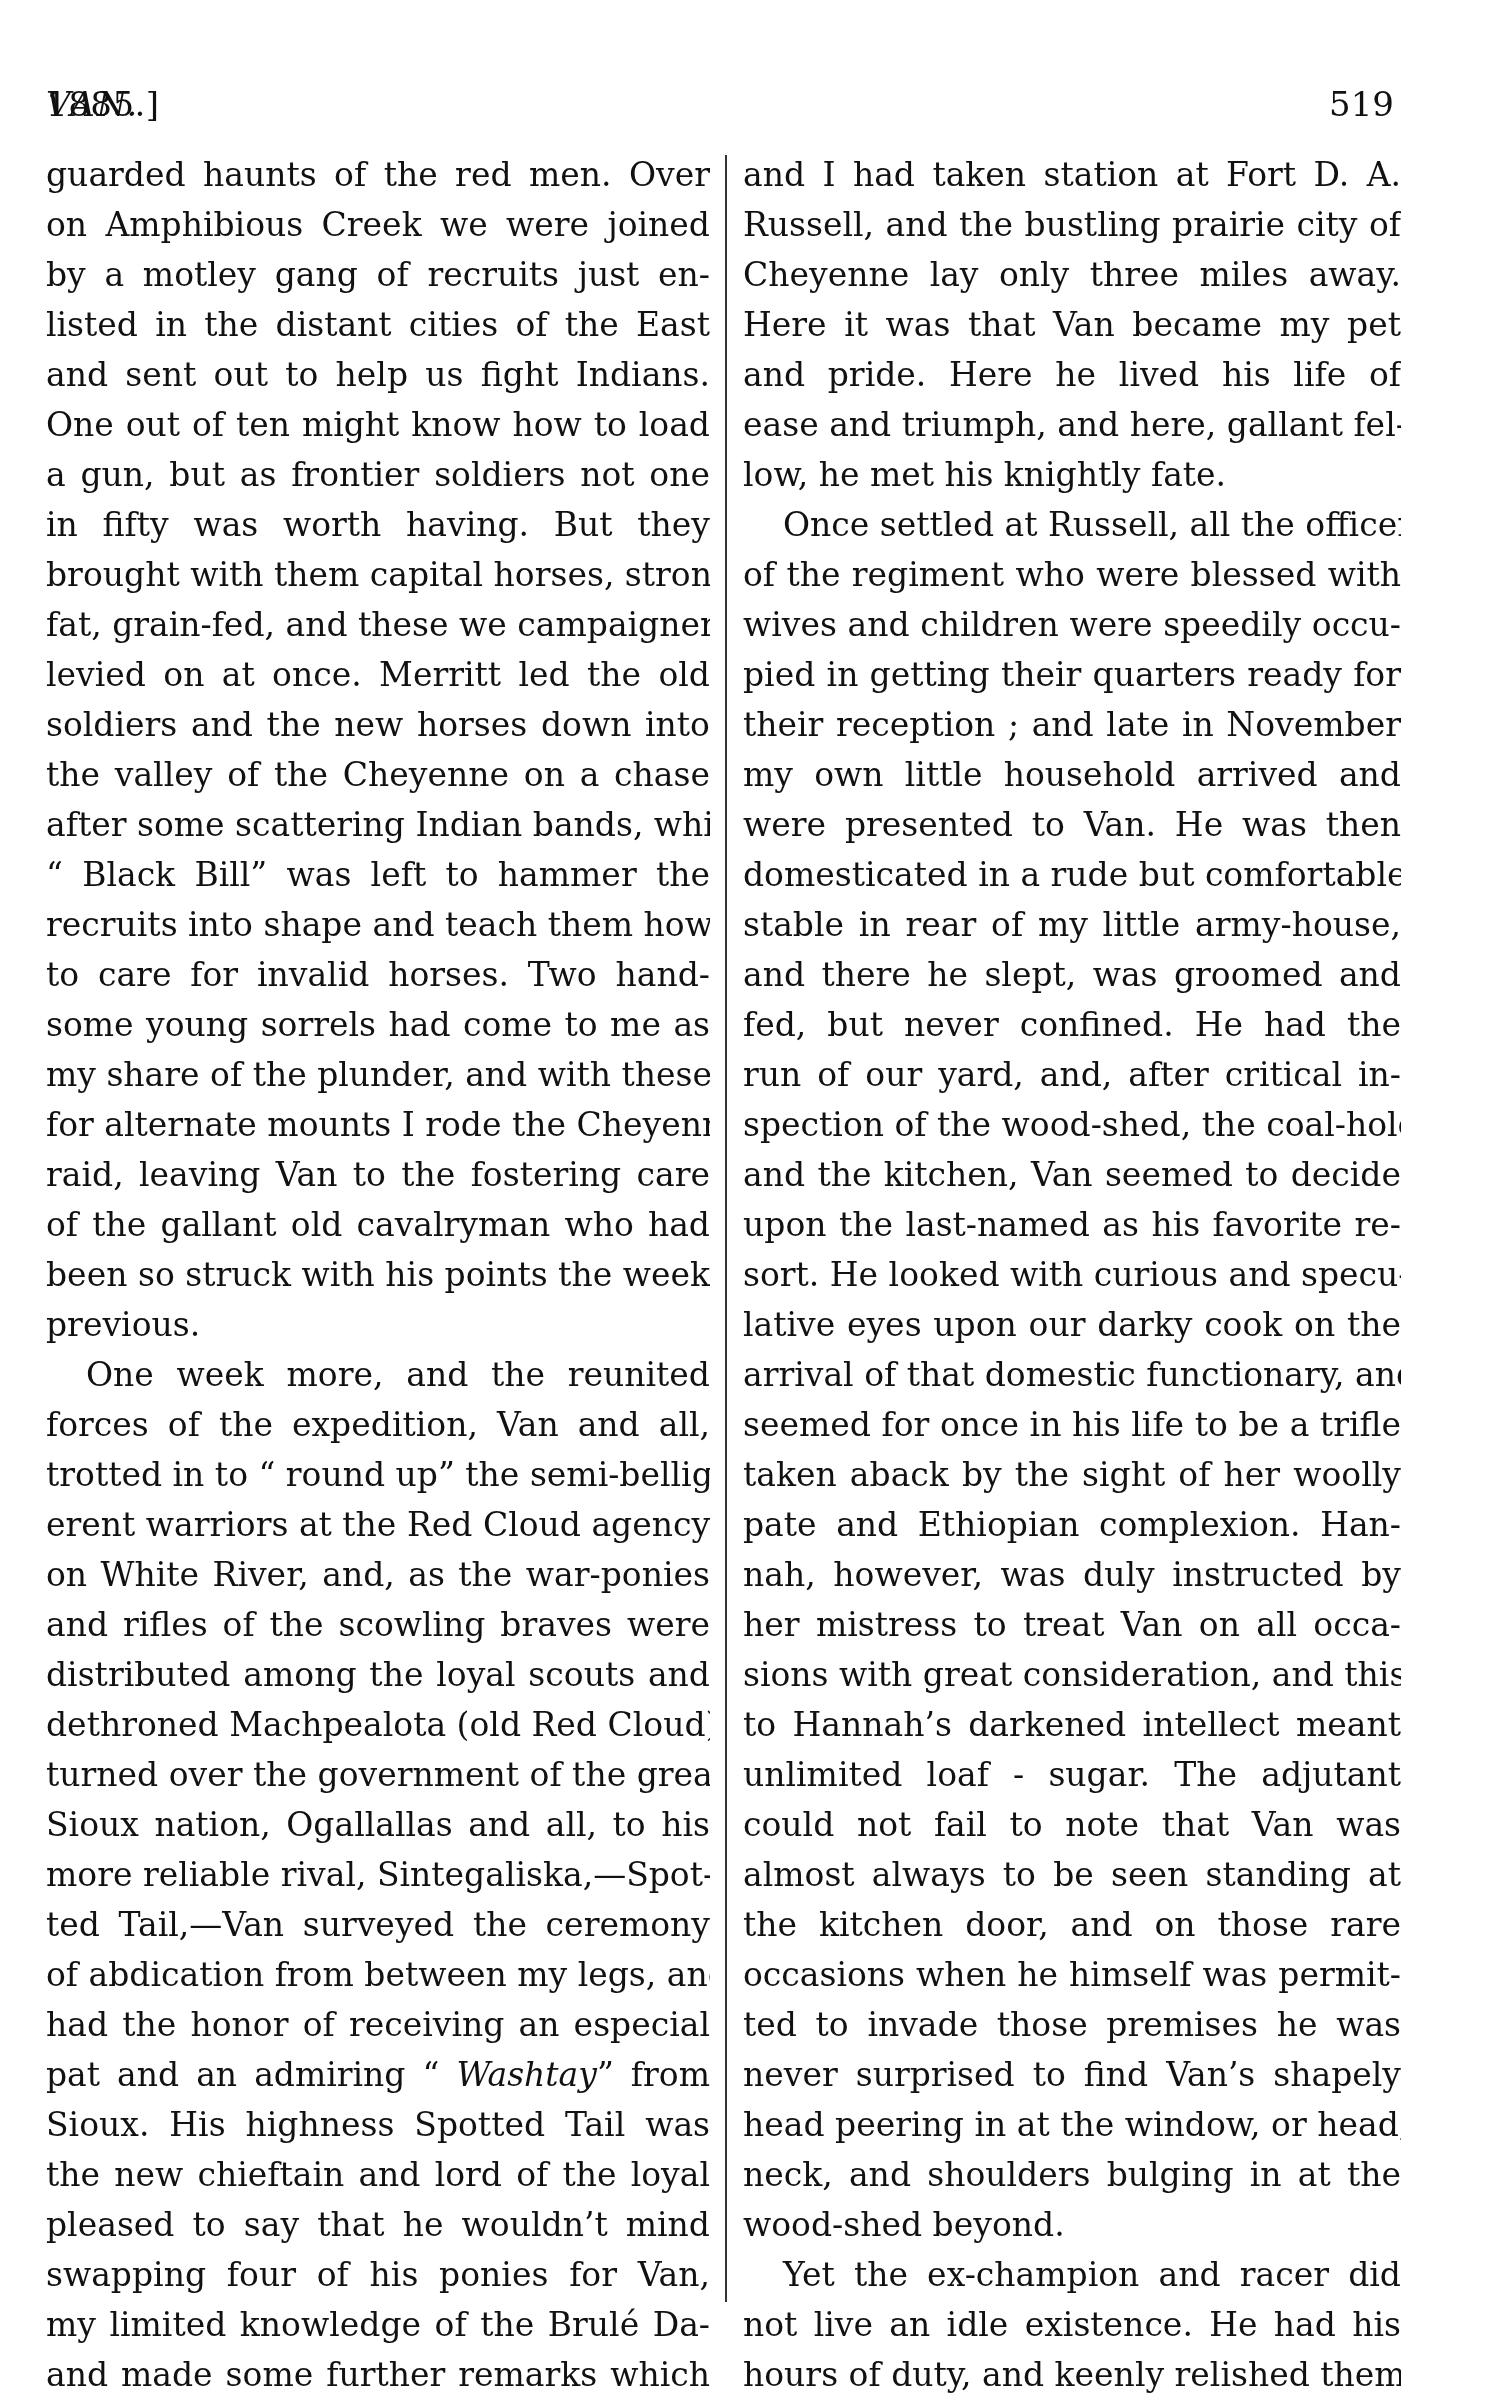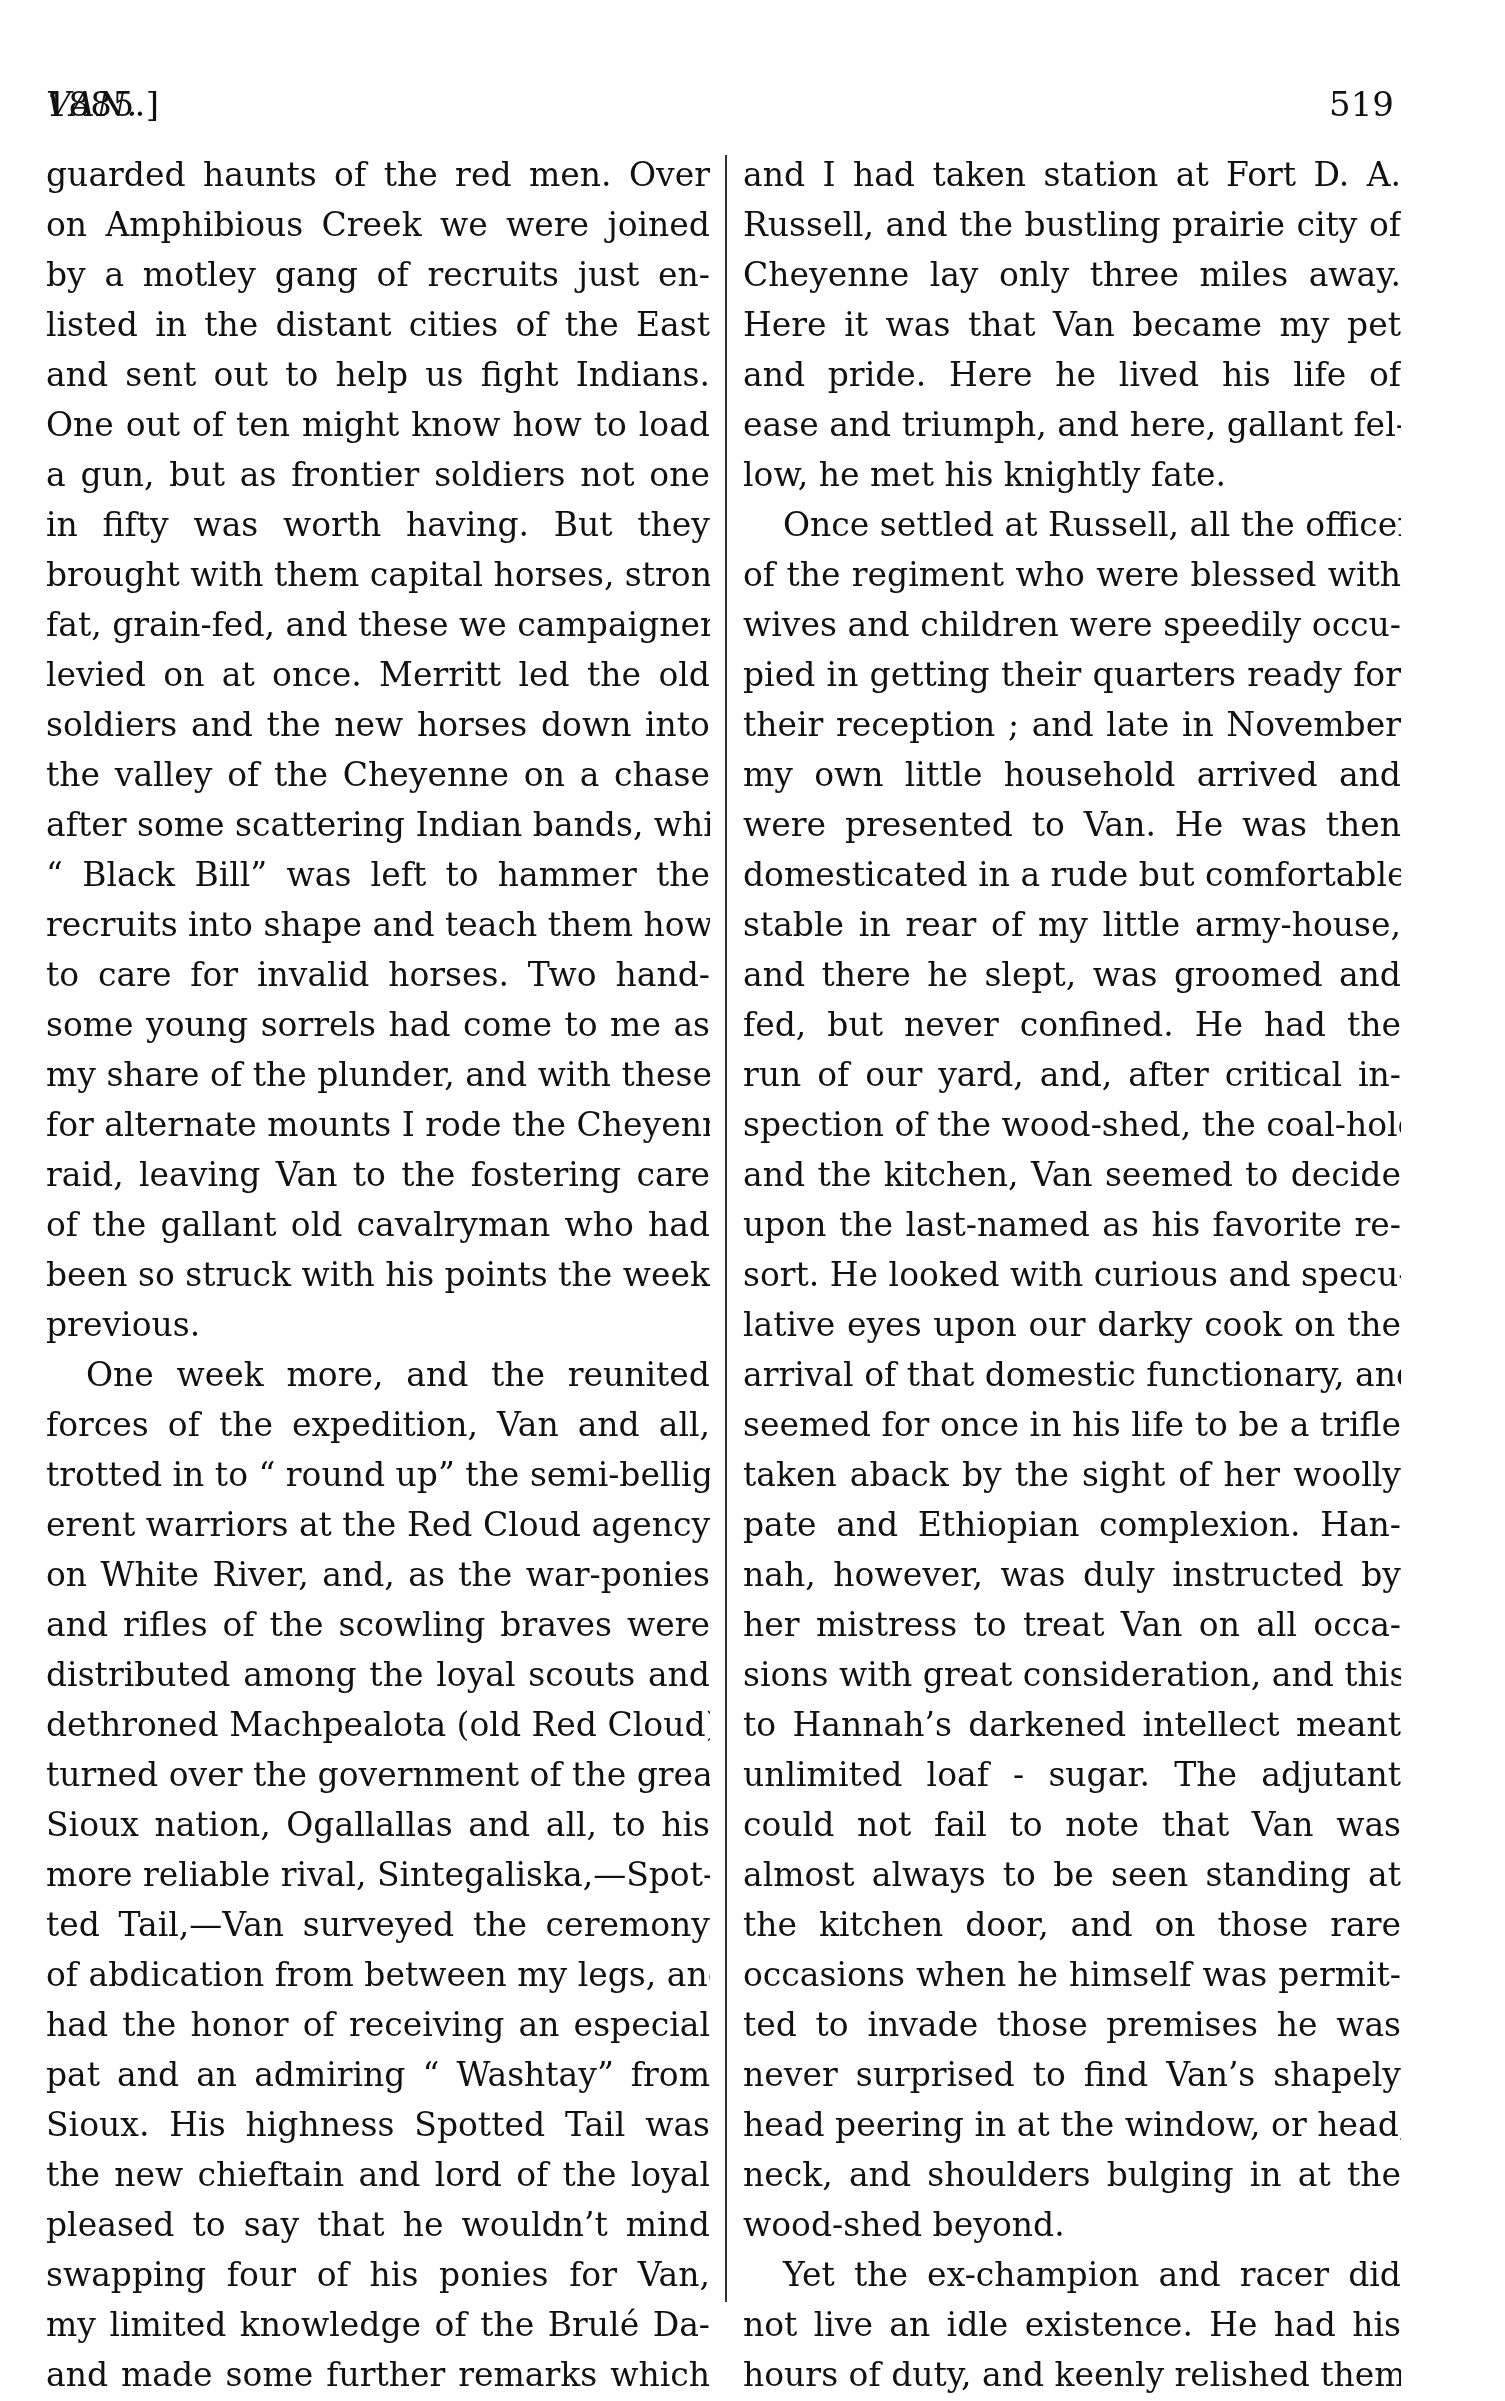--- a/index.html
+++ b/index.html
@@ -22,21 +22,21 @@
   }
   .col-left { left: 46px; }
   .col-right { left: 743px; width: 658px; }
   .line { display: block; height: 50px; white-space: nowrap; text-align: justify; text-align-last: justify; overflow: hidden; }
   .line.last { text-align-last: left; }
   .line.indent { padding-left: 40px; }
   .divider {
     position: absolute; left: 725px; top: 155px; width: 1.5px; height: 2147px;
     background: #333333;
   }
-  .it { }
+  .it { font-style: italic; }
 </style>
 </head>
 <body>
 
 <div class="header">
   <span class="left">1885.]</span>
   <span class="center">VAN.</span>
   <span class="right">519</span>
 </div>
 

